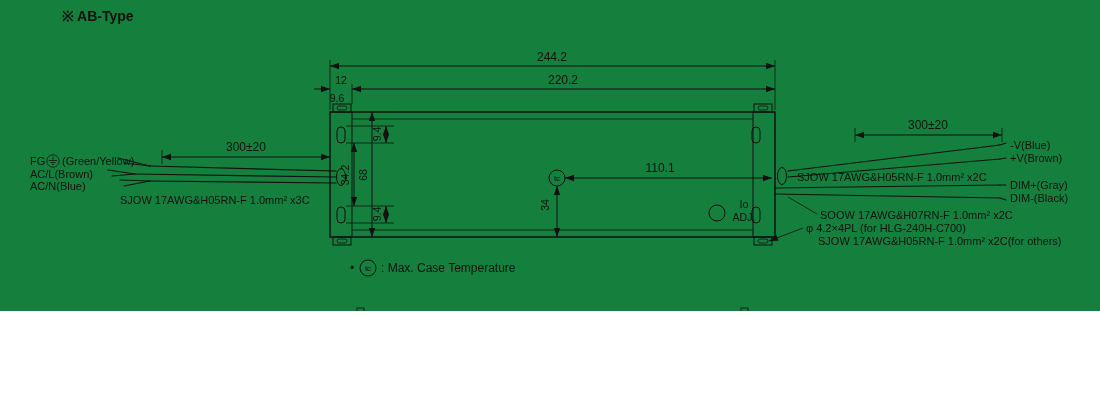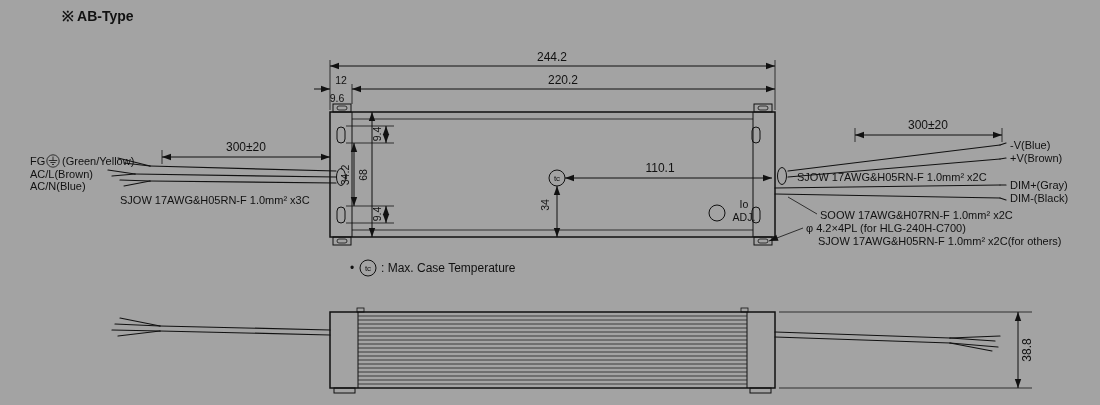--- a/index.html
+++ b/index.html
@@ -1,16 +1,16 @@
 <!DOCTYPE html>
 <html><head>
 <meta charset="utf-8">
 <style>
   html,body{margin:0;padding:0;background:#fff;}
-  .canvas{position:relative;width:1100px;height:405px;background:#a3a3a3;overflow:hidden;
+  .canvas{position:relative;width:1100px;height:311px;background:#15803d;overflow:hidden;
           font-family:"Liberation Sans",sans-serif;}
   svg{position:absolute;left:0;top:0;}
   svg text{fill:#111;}
   .ol{stroke:#111;stroke-width:1.5;fill:none;}
   .ln{stroke:#111;stroke-width:1;fill:none;}
   .thin{stroke:#111;stroke-width:0.8;fill:none;}
   .fin{stroke:#222;stroke-width:0.8;fill:none;}
   .wire{stroke:#111;stroke-width:1.2;fill:none;stroke-linecap:round;}
   .dim{stroke:#111;stroke-width:1;fill:none;marker-start:url(#arr);marker-end:url(#arr);}
   .dimend{stroke:#111;stroke-width:1;fill:none;marker-end:url(#arr);}

